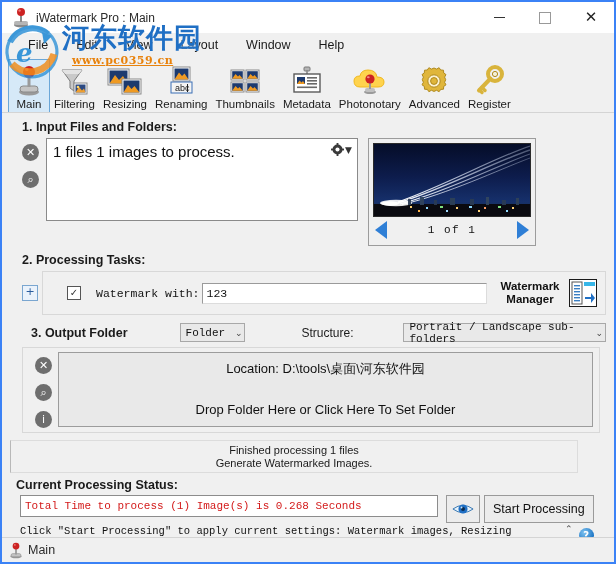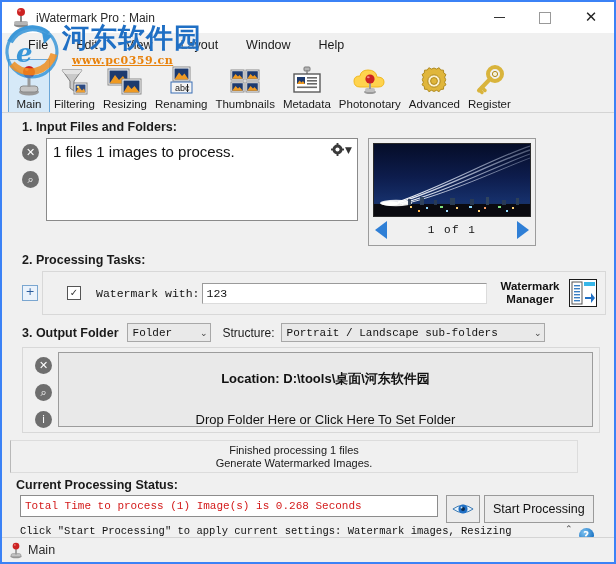--- a/index.html
+++ b/index.html
@@ -279,22 +279,23 @@
     background: #fff;
     margin-left: 4px;
     position: relative;
     box-sizing: border-box;
   }
 
   
   .out-row {
     display: flex;
     align-items: center;
-    margin-left: 12px;
+    margin-left: 21px;
     margin-top: 8px;
+    gap: 44px;
   }
   .out-title {
     font-size: 12.5px; font-weight: bold; color: #1a1a1a;
     margin-right: 8px; white-space: nowrap;
   }
   .sel {
     height: 19px;
     background: #e9e9e9;
     border: 1px solid #a8a8a8;
     display: flex; align-items: center;
@@ -337,21 +338,21 @@
     height: 75px;
     background: #e9e9e9;
     border: 1px solid #9c9c9c;
     display: flex;
     flex-direction: column;
     align-items: center;
     box-sizing: border-box;
   }
   .drop-loc {
     font-size: 13px; color: #111;
-    margin-top: 17px; font-weight: 700;
+    margin-top: 7px; font-weight: 400;
   }
   .drop-hint {
     font-size: 13px; color: #111;
     margin-top: 24px; font-weight: 400;
   }
 
   
   .finished {
     margin-top: 7px;
     width: 568px;

